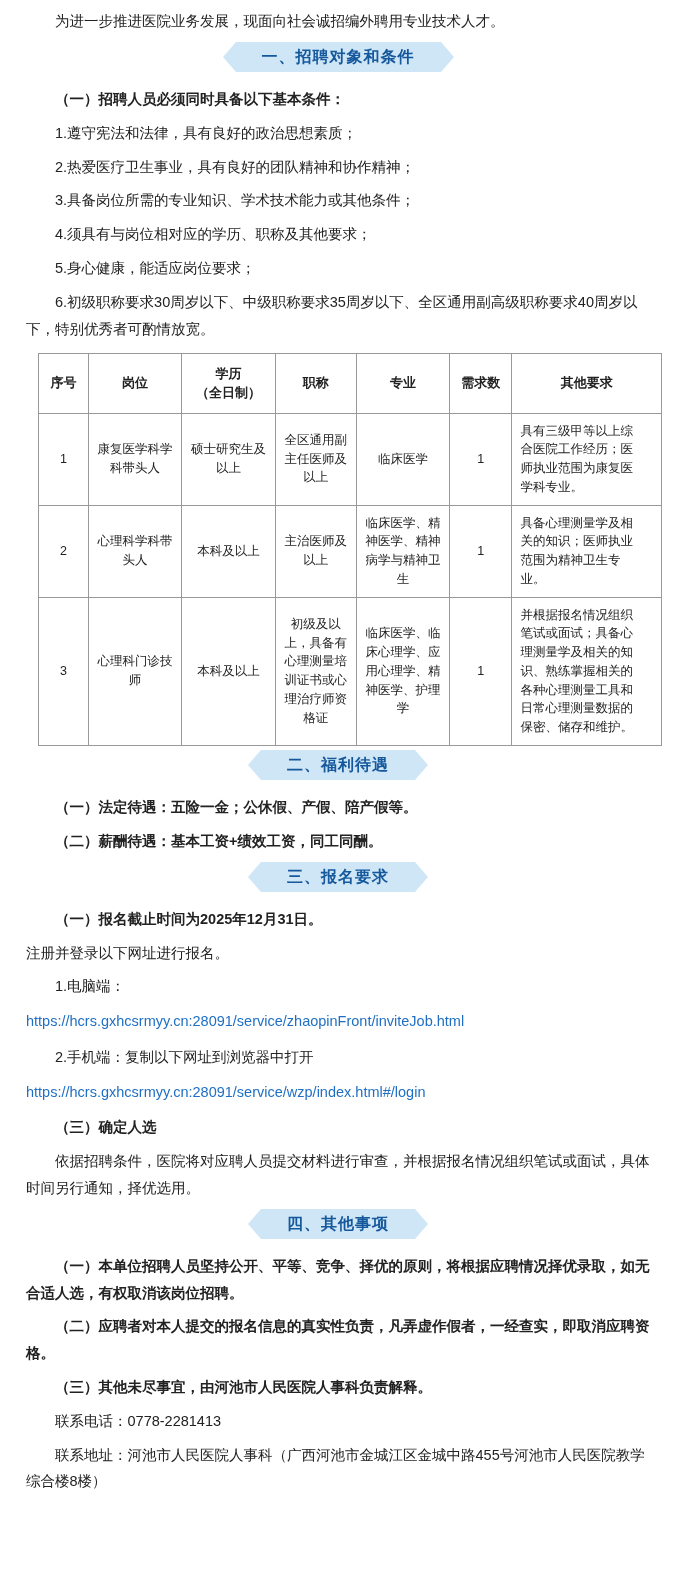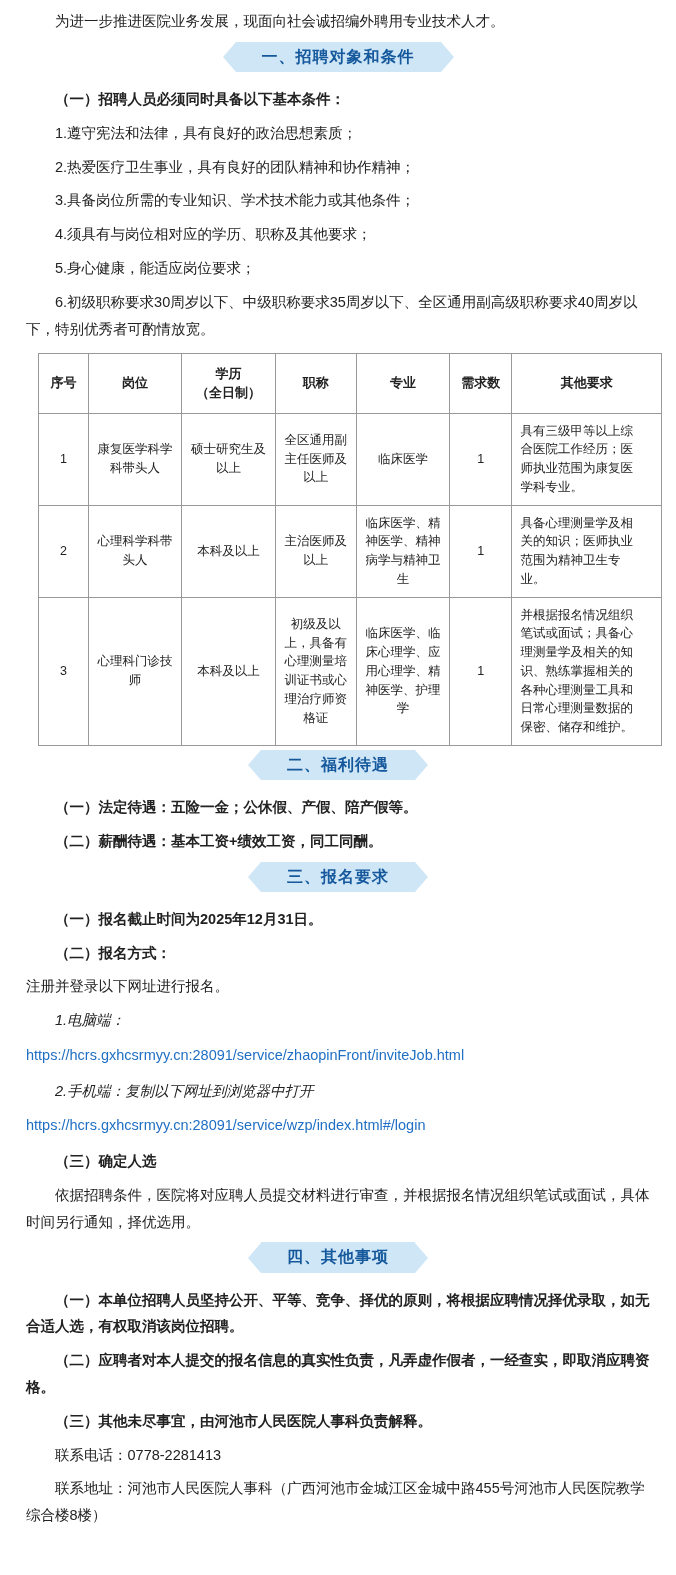--- a/index.html
+++ b/index.html
@@ -32,21 +32,21 @@
     font-weight: bold;
   }
   .para {
     margin: 0 0 7px 0;
   }
 
   
   .banner {
     margin: 0 0 14px 0;
     display: flex;
-    align-items: flex-end;
+    align-items: center;
     justify-content: center;
     gap: 0px;
   }
   .banner .band {
     background: #cfe6f7;
     color: #15589c;
     font-weight: bold;
     font-size: 16px;
     letter-spacing: 1px;
     padding: 5px 26px 6px 26px;
@@ -102,21 +102,20 @@
   
   .url {
     color: #1f6fc4;
     word-break: break-all;
     margin: 8px 0 8px 0;
     line-height: 1.9;
   }
   .sub {
     text-indent: 2em;
     margin: 4px 0 2px 0;
-    font-style: italic;
   }
 </style>
 </head>
 <body>
 
 <div class="page">
 
   <p class="indent2 para">为进一步推进医院业务发展，现面向社会诚招编外聘用专业技术人才。</p>
 
   <div class="banner">
@@ -188,21 +187,20 @@
   <p class="indent2 para bold">（一）法定待遇：五险一金；公休假、产假、陪产假等。</p>
   <p class="indent2 para bold">（二）薪酬待遇：基本工资+绩效工资，同工同酬。</p>
 
   <div class="banner">
     <span class="wing left"></span>
     <span class="band">三、报名要求</span>
     <span class="wing right"></span>
   </div>
 
   <p class="indent2 para bold">（一）报名截止时间为2025年12月31日。</p>
-  <p class="indent2 para bold">（二）报名方式：</p>
   <p class="para">注册并登录以下网址进行报名。</p>
   <p class="sub">1.电脑端：</p>
   <p class="url">https://hcrs.gxhcsrmyy.cn:28091/service/zhaopinFront/inviteJob.html</p>
   <p class="sub">2.手机端：复制以下网址到浏览器中打开</p>
   <p class="url">https://hcrs.gxhcsrmyy.cn:28091/service/wzp/index.html#/login</p>
   <p class="indent2 para bold">（三）确定人选</p>
   <p class="indent2 para">依据招聘条件，医院将对应聘人员提交材料进行审查，并根据报名情况组织笔试或面试，具体时间另行通知，择优选用。</p>
 
   <div class="banner">
     <span class="wing left"></span>

